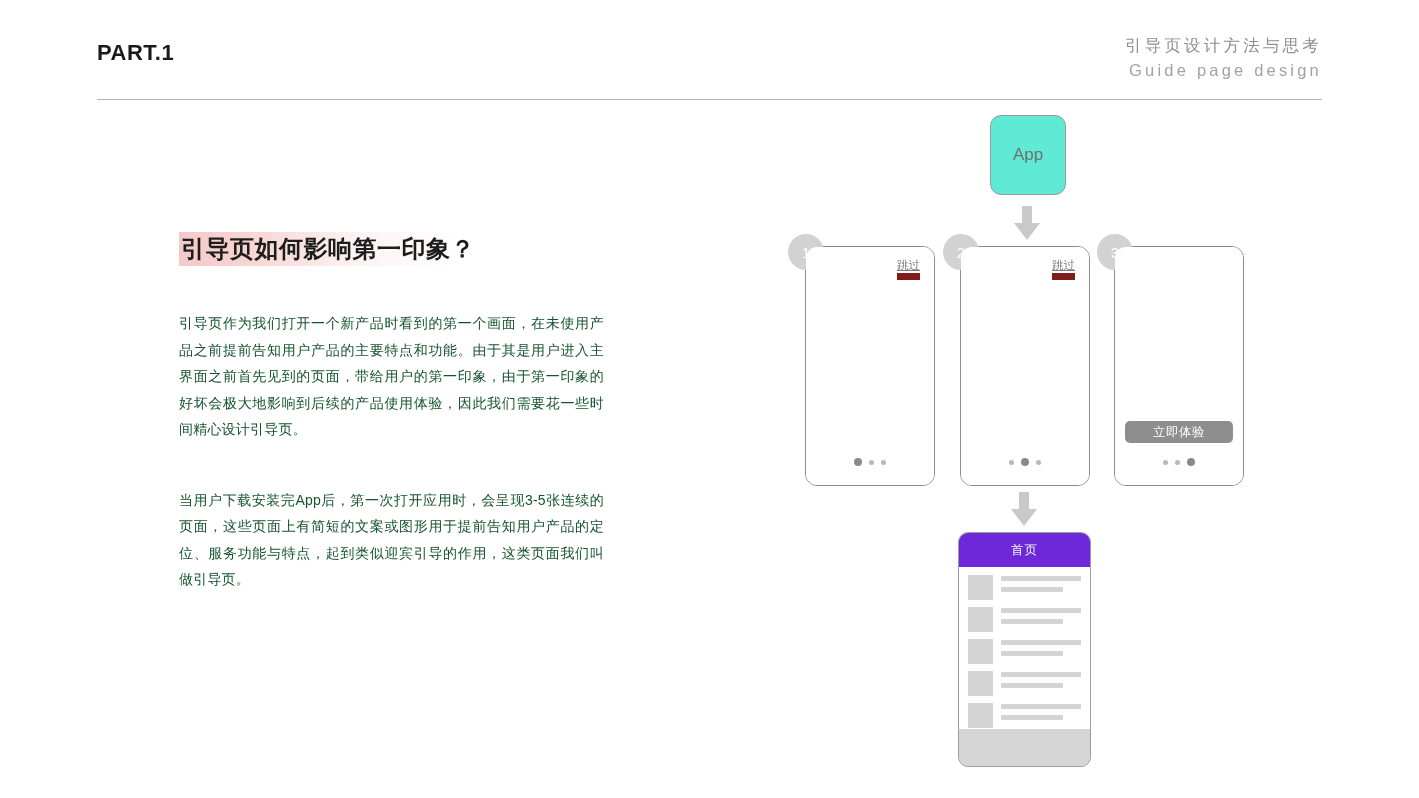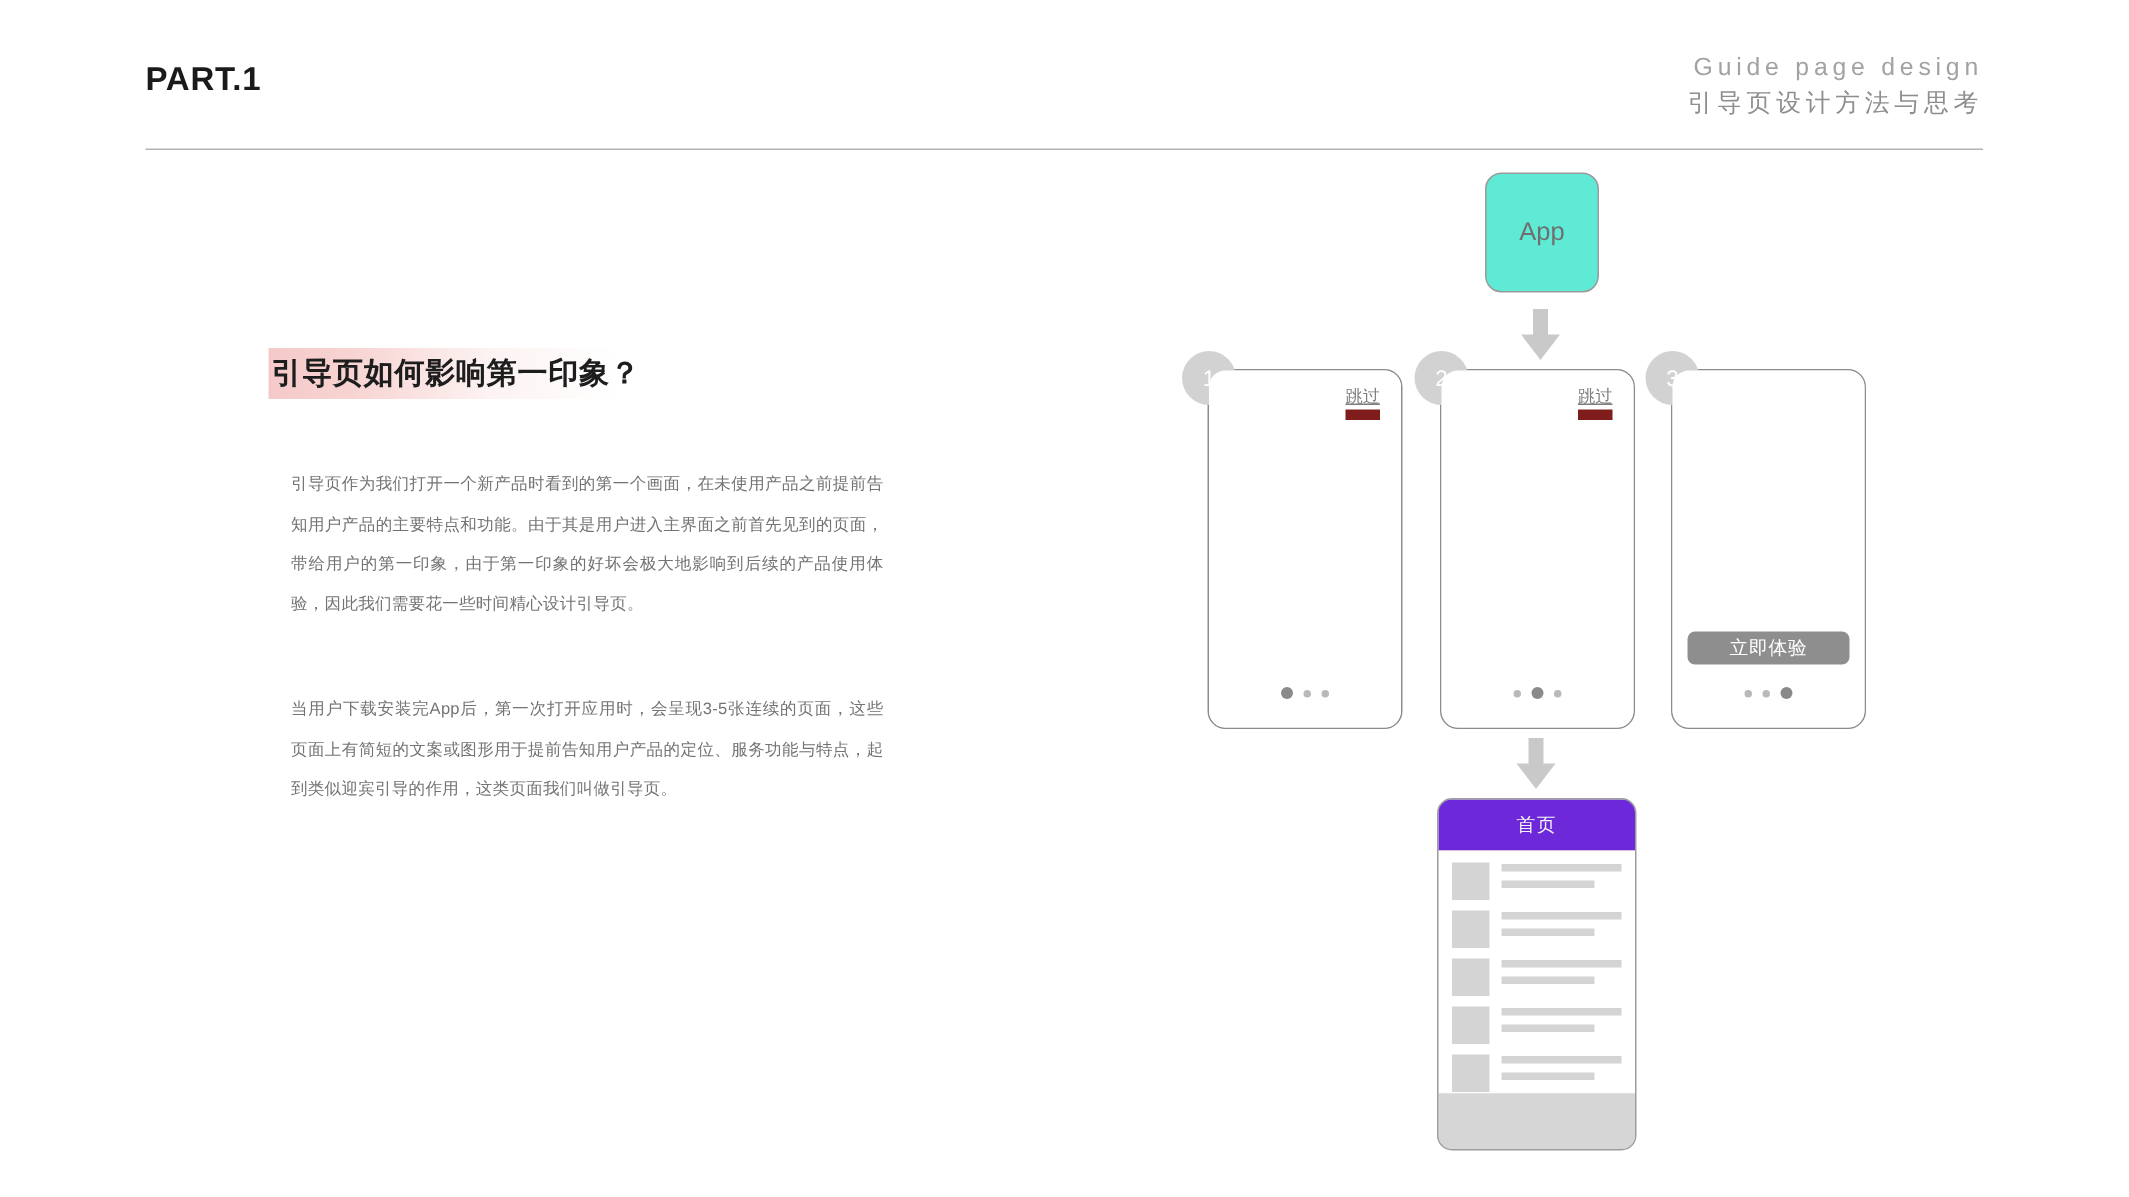--- a/index.html
+++ b/index.html
@@ -64,37 +64,37 @@
   }
 
   
   #text-column {
     position: absolute;
     left: 179px;
     top: 232px;
     width: 425px;
   }
   .section-heading {
-    font-size: 20px;
+    font-size: 24px;
     font-weight: bold;
     color: #1d1d1d;
     line-height: 30px;
     display: inline-block;
     padding: 2px 6px 2px 2px;
     letter-spacing: 0.5px;
     background: linear-gradient(to right, #f5c9c9 0%, #f7d4d2 22%, rgba(250, 233, 231, 0.55) 58%, rgba(255,255,255,0) 92%);
   }
   .heading-wrap { line-height: 0; }
   .body-paragraph {
-    font-size: 11px;
+    font-size: 14px;
     line-height: 26.5px;
-    color: #737373;
+    color: #14532d;
     letter-spacing: 0.2px;
     text-align: justify;
-    margin: 15px;
+    margin: 0;
   }
   #para-1-wrap { margin-top: 44px; }
   #heading-2-wrap { margin-top: 70px; }
   #para-2-wrap { margin-top: 44px; }
 
   
   #diagram {
     position: absolute;
     left: 780px;
     top: 110px;
@@ -304,22 +304,22 @@
     height: 37px;
     background: #d6d6d6;
   }
 </style>
 </head>
 <body>
 
 <div id="header">
   <div id="part-label">PART.1</div>
   <div id="header-right">
+    <div id="header-title-cn">引导页设计方法与思考</div>
     <div id="header-title-en">Guide page design</div>
-    <div id="header-title-cn">引导页设计方法与思考</div>
   </div>
 </div>
 <div id="header-divider"></div>
 
 <div id="text-column">
 
   <div class="heading-wrap">
     <span class="section-heading">引导页如何影响第一印象？</span>
   </div>
 

